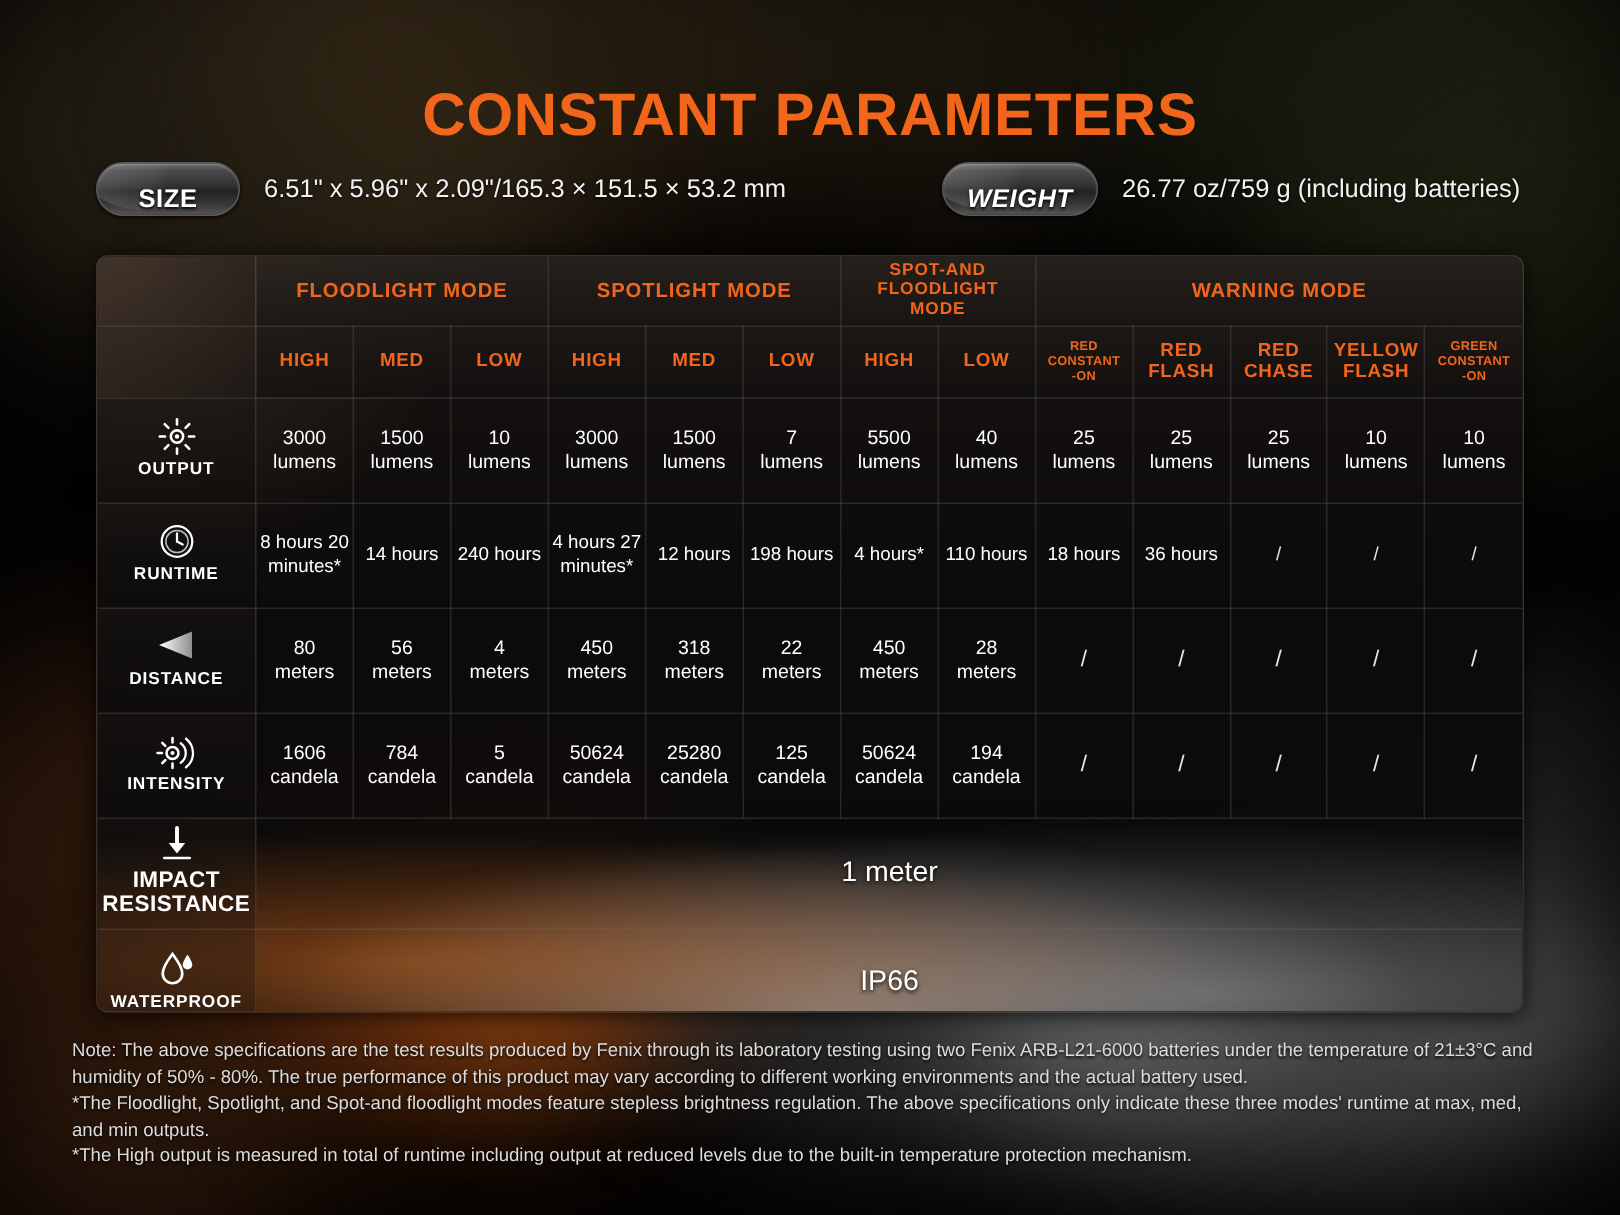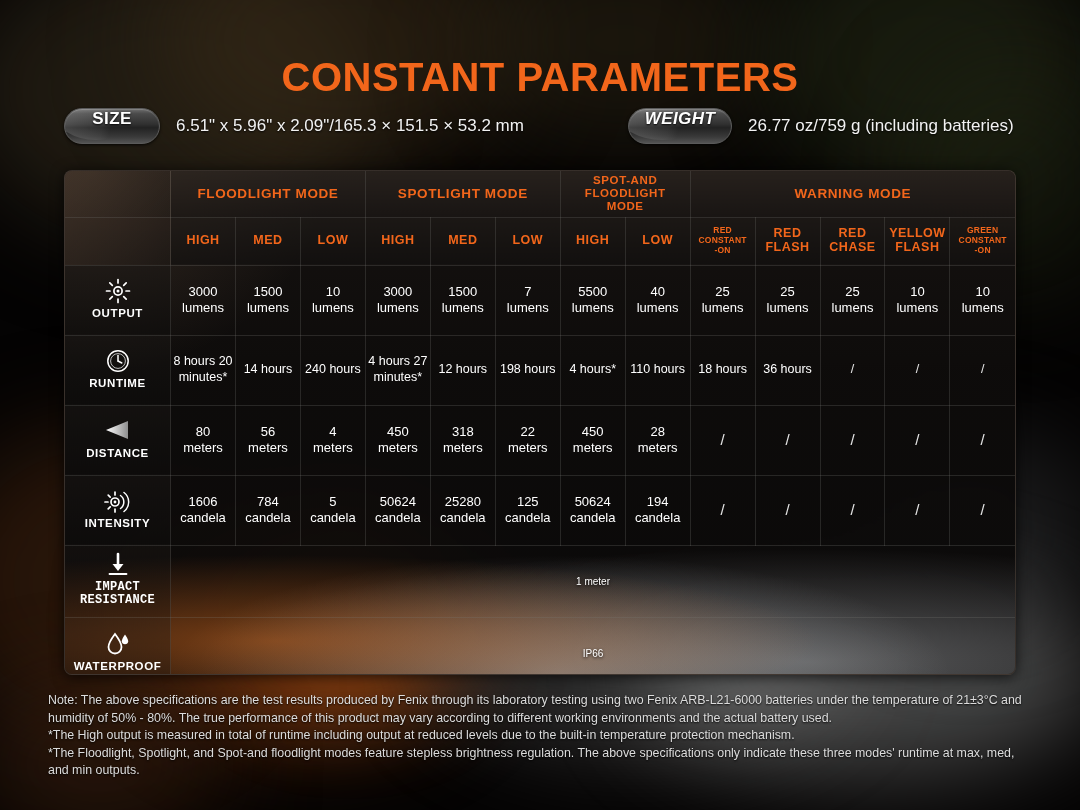--- a/index.html
+++ b/index.html
@@ -38,21 +38,21 @@
 
   
   .spec-strip{ position:absolute; left:0; right:0; top:108px; height:46px; z-index:5; }
   .spec-item{ position:absolute; display:flex; align-items:center; }
   .spec-size{ left:64px; }
   .spec-weight{ left:628px; }
   .pill{
     position:relative;
     height:36px; min-width:96px; padding:0 14px;
     border-radius:18px;
-    display:flex; align-items:flex-start; justify-content:center;
+    display:flex; align-items:flex-end; justify-content:center;
     background:linear-gradient(180deg,#6d6d6d 0%,#4a4a4a 14%,#303030 45%,#222 55%,#3a3a3a 82%,#535353 100%);
     border:1px solid #5a5a5a;
     box-shadow:0 1px 3px rgba(0,0,0,.8), inset 0 1px 1px rgba(255,255,255,.18);
     overflow:hidden;
   }
   .pill::after{
     content:""; position:absolute; left:-10%; top:-60%;
     width:85%; height:150%;
     background:linear-gradient(105deg,rgba(255,255,255,.20),rgba(255,255,255,.05) 60%,rgba(255,255,255,0) 70%);
     border-radius:50%;
@@ -129,36 +129,36 @@
   
   .rowlabel{
     background:linear-gradient(180deg,rgba(26,23,21,.5),rgba(14,13,12,.5));
     padding:4px 2px 7px;
   }
   .rowlabel .icon{ display:block; height:26px; margin:0 auto 3px; }
   .rowlabel .name{
     display:block; font-size:11.5px; font-weight:bold;
     letter-spacing:.6px; color:#fff; line-height:1.1;text-align:center;
   }
-  .rowlabel .name.two{ font-size:12px; letter-spacing:.3px;font-family:Liberation Mono, monospace; }
+  .rowlabel .name.two{ font-size:15px; letter-spacing:.3px; }
 
   td.val{ font-size:13px; line-height:1.25; padding:6px 2px;margin-left:31px; }
   .r-output td.val, .r-distance td.val, .r-intensity td.val{ height:70px; }
   .r-runtime td.val{ height:62px; font-size:12.5px; }
   td.val .v{ display:block; }
   td.val .u{ display:block; }
   td.slash{ font-size:15px; color:#e8e8e8; }
 
   .r-output .rowlabel,.r-runtime .rowlabel,.r-distance .rowlabel,.r-intensity .rowlabel{ height:70px; }
 
   
   .bigrow td{ height:72px; }
   .bigrow .rowlabel{ background:linear-gradient(180deg,rgba(30,25,22,.35),rgba(18,15,14,.3)); }
   .bigrow .spanval{
-    font-size:10px; color:#fff;
+    font-size:19px; color:#fff;
     text-shadow:0 1px 3px rgba(0,0,0,.9);
     background:transparent;
   }
 
   
   .notes{
     position:absolute; left:48px; top:692px; width:984px; z-index:5;
     color:#dcdcdc; font-size:12.4px; line-height:1.42;
     text-shadow:0 1px 2px rgba(0,0,0,.9);
   }
@@ -512,15 +512,15 @@
       </td>
       <td class="spanval" colspan="13">IP66</td>
     </tr>
 
   </tbody>
     </table>
 </div>
 
 <div class="notes">
   <p>Note: The above specifications are the test results produced by Fenix through its laboratory testing using two Fenix ARB-L21-6000 batteries under the temperature of 21±3°C and humidity of 50% - 80%. The true performance of this product may vary according to different working environments and the actual battery used.</p>
+  <p>*The Floodlight, Spotlight, and Spot-and floodlight modes feature stepless brightness regulation. The above specifications only indicate these three modes' runtime at max, med, and min outputs.</p>
   <p>*The High output is measured in total of runtime including output at reduced levels due to the built-in temperature protection mechanism.</p>
-  <p>*The Floodlight, Spotlight, and Spot-and floodlight modes feature stepless brightness regulation. The above specifications only indicate these three modes' runtime at max, med, and min outputs.</p>
 </div>
 
 </body></html>

